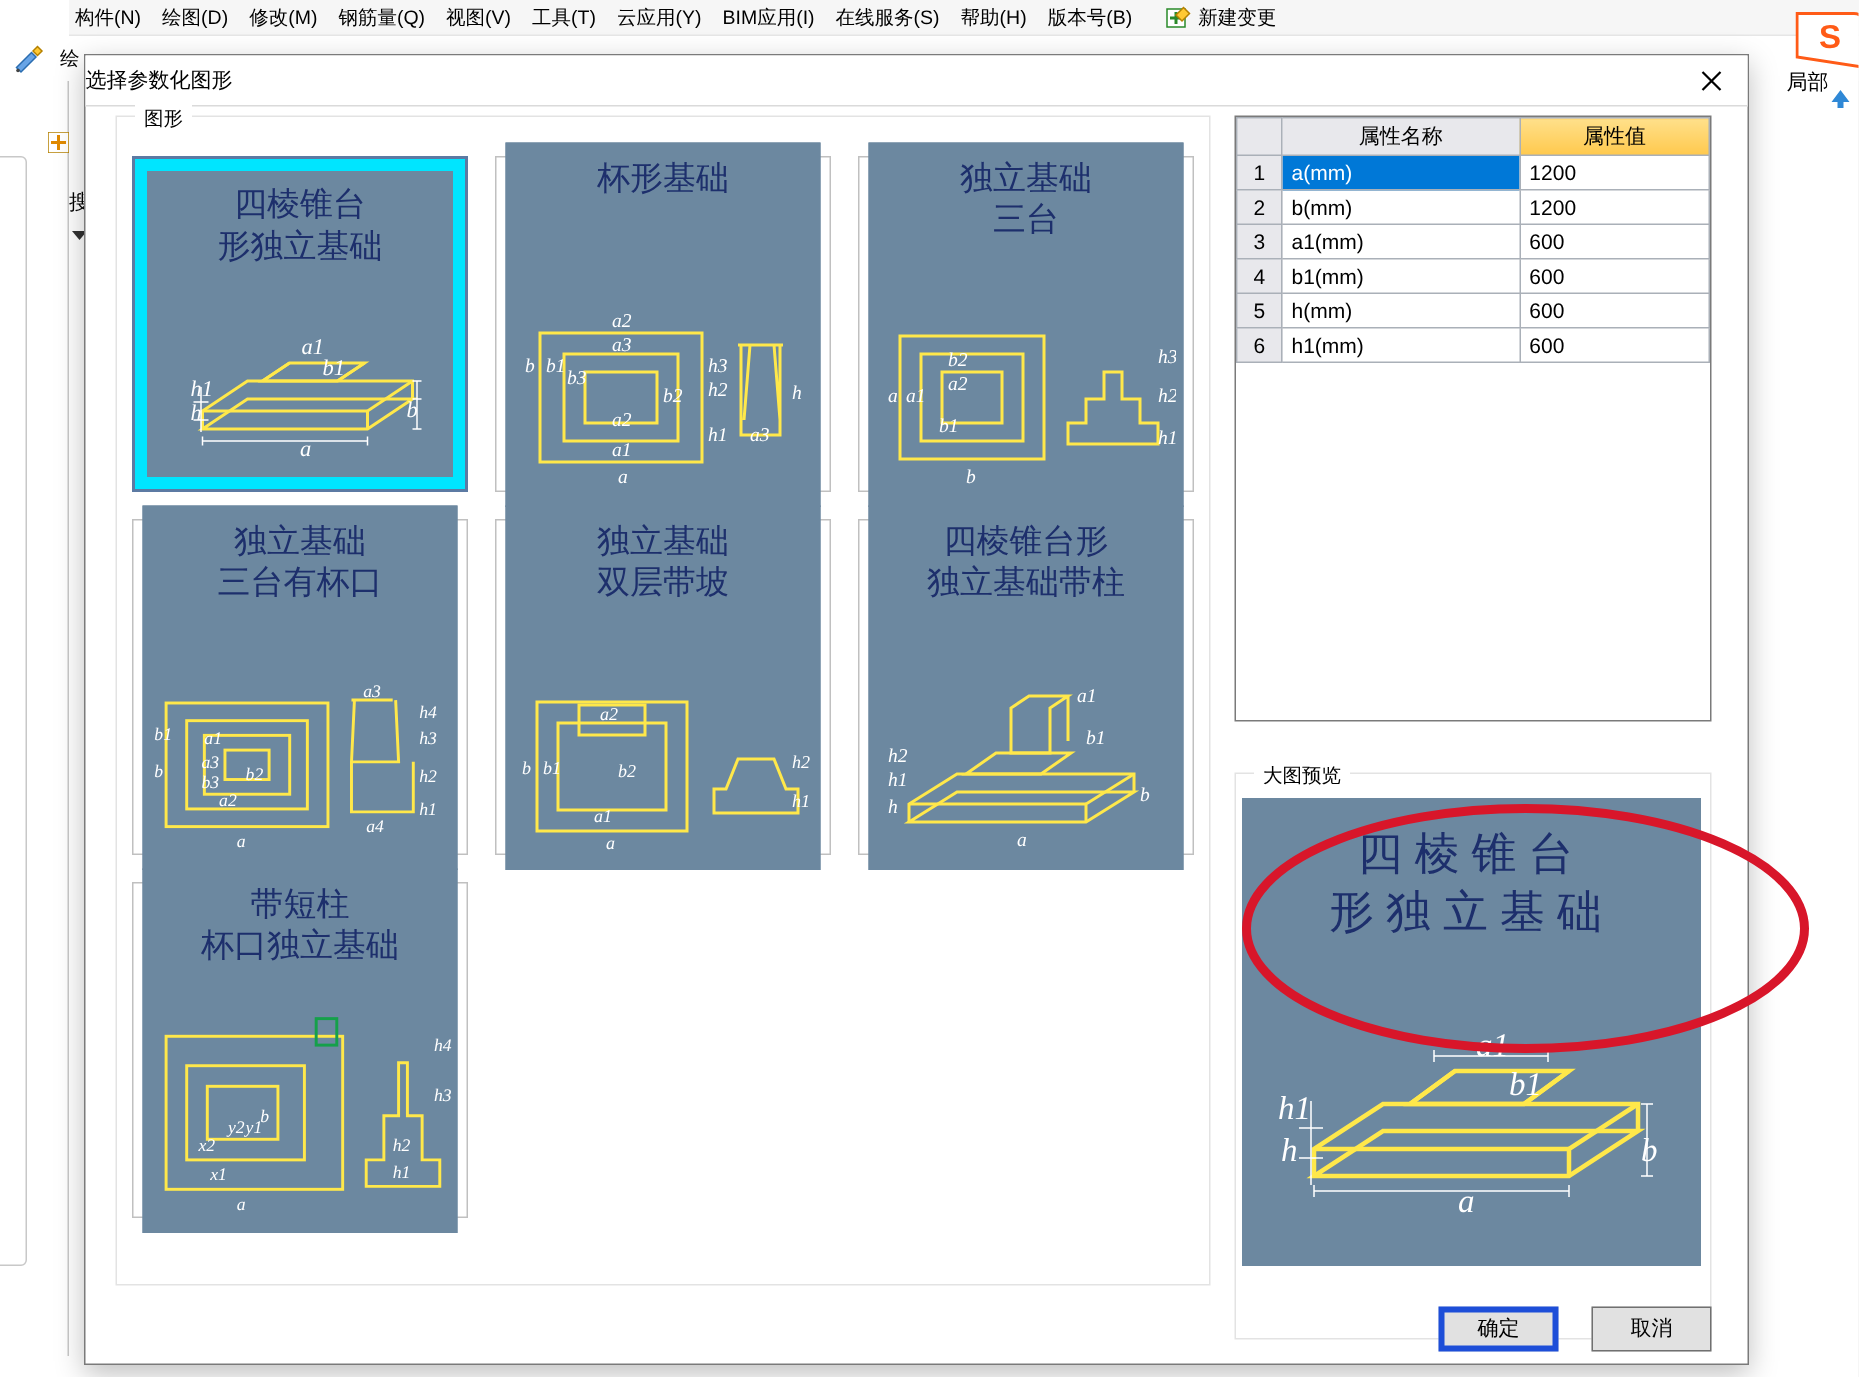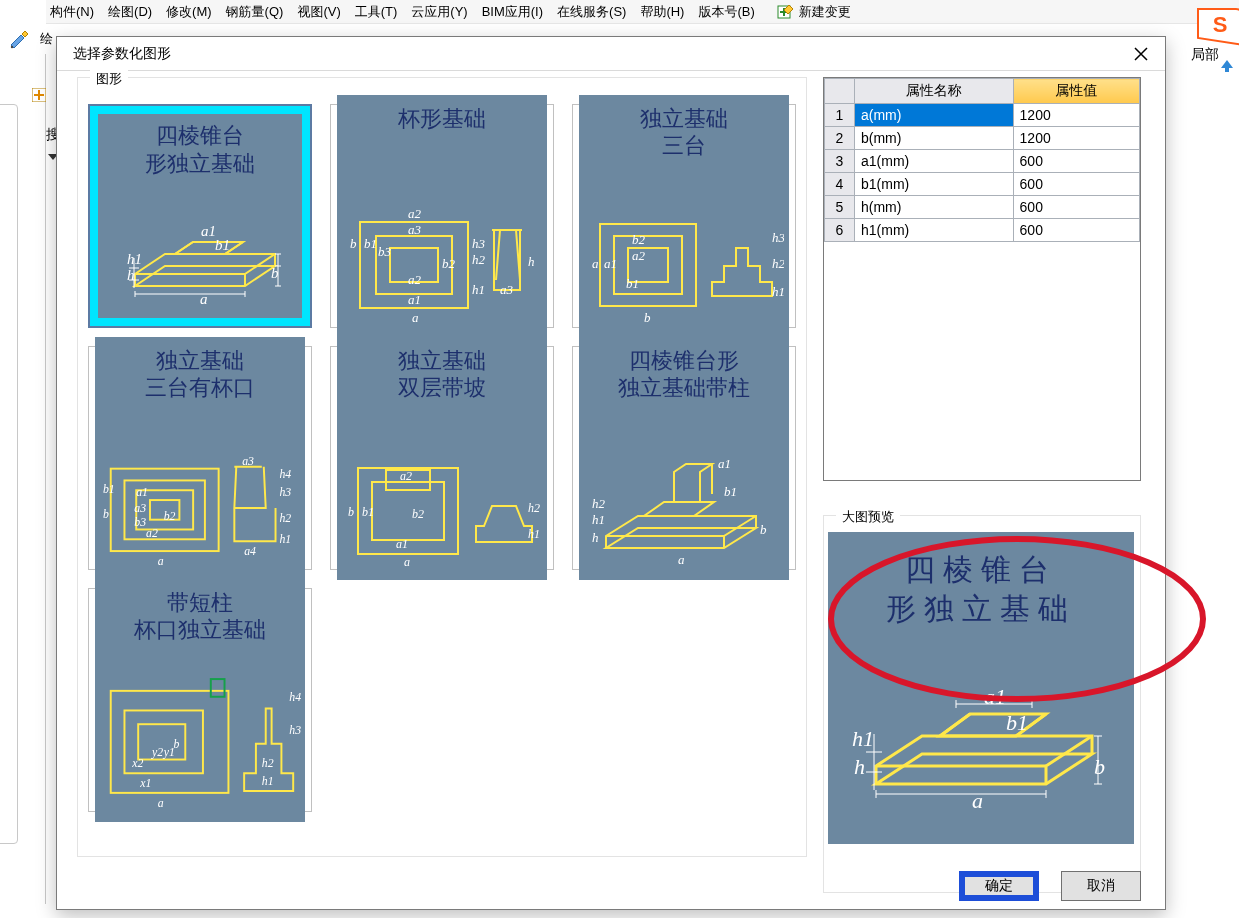--- a/index.html
+++ b/index.html
@@ -70,21 +70,21 @@
     position: absolute;
     left: 56px; top: 36px;
     width: 1110px; height: 874px;
     background: #fff;
     border: 1px solid #7a7a7a;
     box-shadow: 0 6px 18px rgba(0,0,0,.25);
   }
   .dialog-titlebar {
     height: 34px;
     display: flex; align-items: center; justify-content: space-between;
-    padding: 0 4px 0 16px;
+    padding: 0 4px 0 0;
     background: #fff;
     border-bottom: 1px solid #dadada;
     font-size: 14px;
   }
   .close-btn {
     width: 40px; height: 26px;
     display: flex; align-items: center; justify-content: center;
     cursor: default;
   }
   .dialog-body {
@@ -221,21 +221,21 @@
   }
   .btn {
     min-width: 80px; height: 30px;
     padding: 0 18px;
     border: 1px solid #707070;
     background: #e1e1e1;
     font-size: 14px;
     display: inline-flex; align-items: center; justify-content: center;
     cursor: default;
   }
-  .btn.primary { border: 6px solid #1d4ed8; }
+  .btn.primary { border: 4px solid #1d4ed8; }
   .right-gutter-up {
     position: absolute;
     right: 2px; top: 56px;
     width: 20px; height: 20px;
   }
   .search-label {
     position: absolute;
     top: 126px; left: 46px;
     font-size: 14px;
     color: #000;

